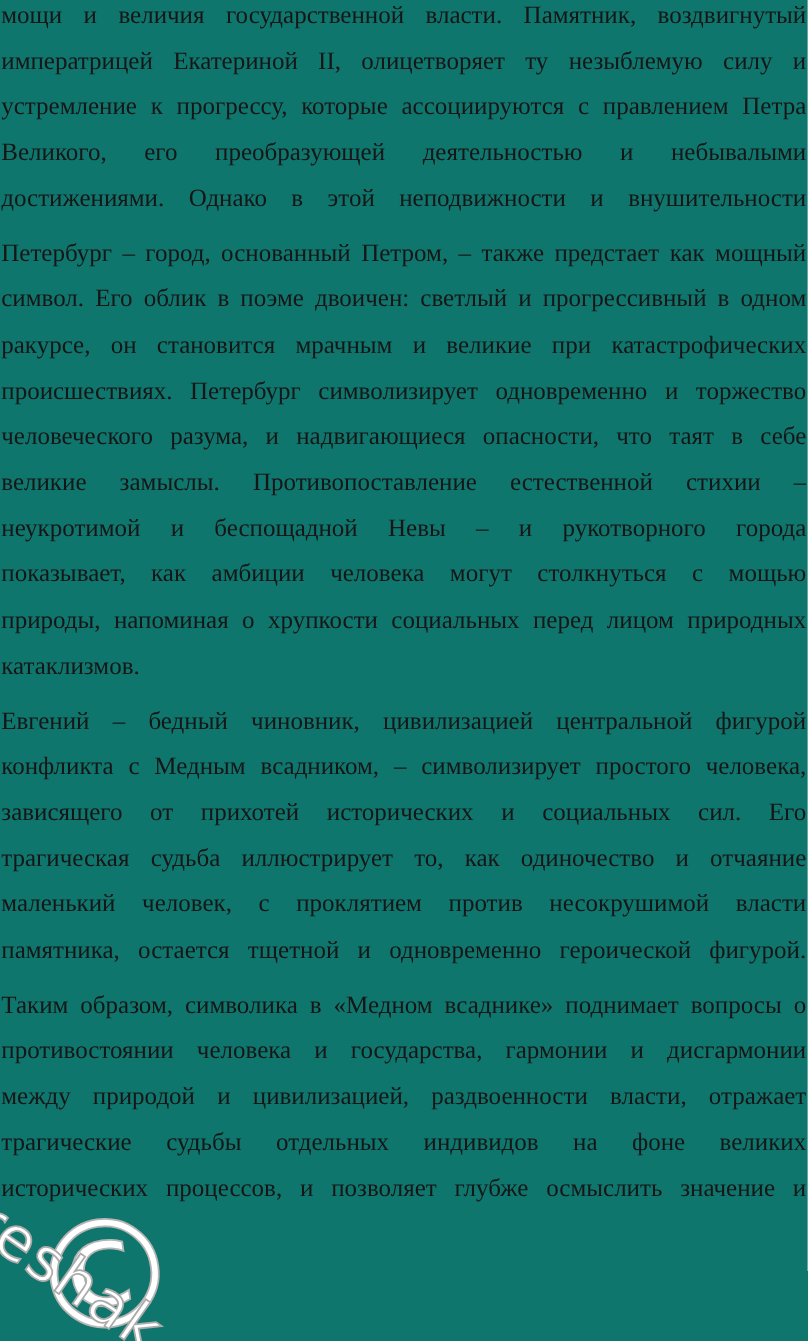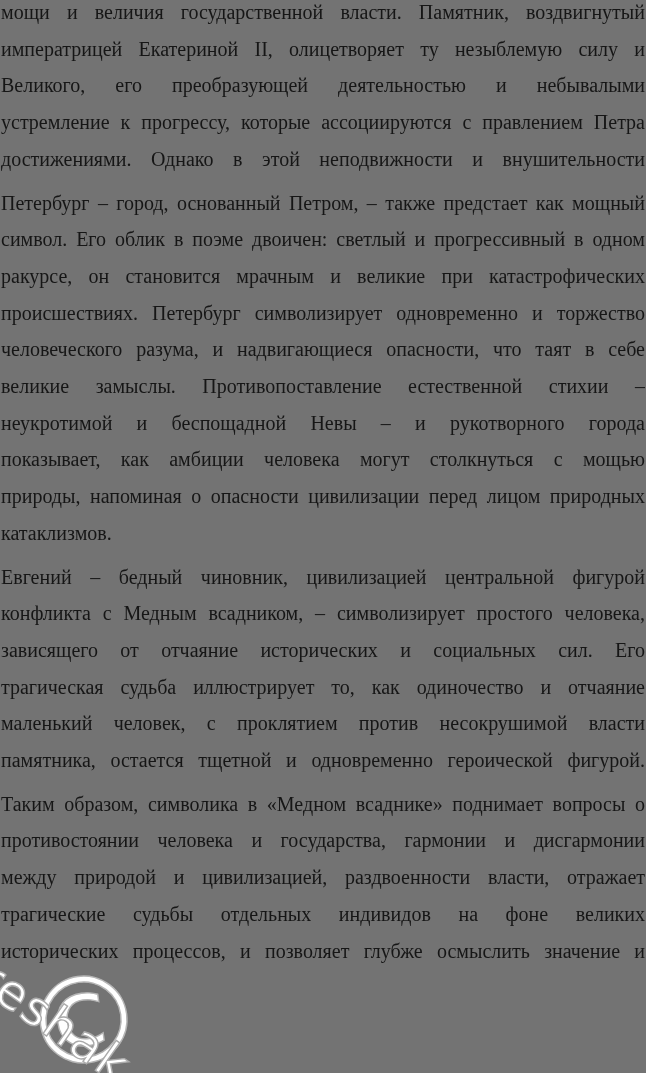--- a/index.html
+++ b/index.html
@@ -11,21 +11,21 @@
     width: 646px;
     height: 1073px;
     overflow: hidden;
     position: relative;
     font-family: "Liberation Serif", "DejaVu Serif", serif;
   }
   .page {
     position: relative;
     width: 646px;
     height: 1073px;
-    background: #737373;
+    background: #0f766e;
     overflow: hidden;
   }
   .text-container {
     position: relative;
     z-index: 1;
     margin-top: -6px;
     padding: 0 1px;
     color: #161616;
     font-size: 20px;
     line-height: 36.7px;
@@ -73,40 +73,40 @@
   }
 </style>
 </head>
 <body>
 
 <div class="page">
   <div class="text-container" id="text-container">
       <div class="para">
         <div class="line">мощи и величия государственной власти. Памятник, воздвигнутый</div>
         <div class="line">императрицей Екатериной II, олицетворяет ту незыблемую силу и</div>
+        <div class="line">устремление к прогрессу, которые ассоциируются с правлением Петра</div>
         <div class="line">Великого, его преобразующей деятельностью и небывалыми</div>
-        <div class="line">устремление к прогрессу, которые ассоциируются с правлением Петра</div>
         <div class="line">достижениями. Однако в этой неподвижности и внушительности</div>
       </div>
       <div class="para">
         <div class="line">Петербург – город, основанный Петром, – также предстает как мощный</div>
         <div class="line">символ. Его облик в поэме двоичен: светлый и прогрессивный в одном</div>
         <div class="line">ракурсе, он становится мрачным и великие при катастрофических</div>
         <div class="line">происшествиях. Петербург символизирует одновременно и торжество</div>
         <div class="line">человеческого разума, и надвигающиеся опасности, что таят в себе</div>
         <div class="line">великие замыслы. Противопоставление естественной стихии –</div>
         <div class="line">неукротимой и беспощадной Невы – и рукотворного города</div>
         <div class="line">показывает, как амбиции человека могут столкнуться с мощью</div>
-        <div class="line">природы, напоминая о опасности цивилизации перед лицом природных</div>
+        <div class="line">природы, напоминая о хрупкости социальных перед лицом природных</div>
         <div class="line last-left">катаклизмов.</div>
       </div>
       <div class="para">
         <div class="line">Евгений – бедный чиновник, цивилизацией центральной фигурой</div>
         <div class="line">конфликта с Медным всадником, – символизирует простого человека,</div>
-        <div class="line">зависящего от отчаяние исторических и социальных сил. Его</div>
+        <div class="line">зависящего от прихотей исторических и социальных сил. Его</div>
         <div class="line">трагическая судьба иллюстрирует то, как одиночество и отчаяние</div>
         <div class="line">маленький человек, с проклятием против несокрушимой власти</div>
         <div class="line">памятника, остается тщетной и одновременно героической фигурой.</div>
       </div>
       <div class="para">
         <div class="line">Таким образом, символика в «Медном всаднике» поднимает вопросы о</div>
         <div class="line">противостоянии человека и государства, гармонии и дисгармонии</div>
         <div class="line">между природой и цивилизацией, раздвоенности власти, отражает</div>
         <div class="line">трагические судьбы отдельных индивидов на фоне великих</div>
         <div class="line">исторических процессов, и позволяет глубже осмыслить значение и</div>

